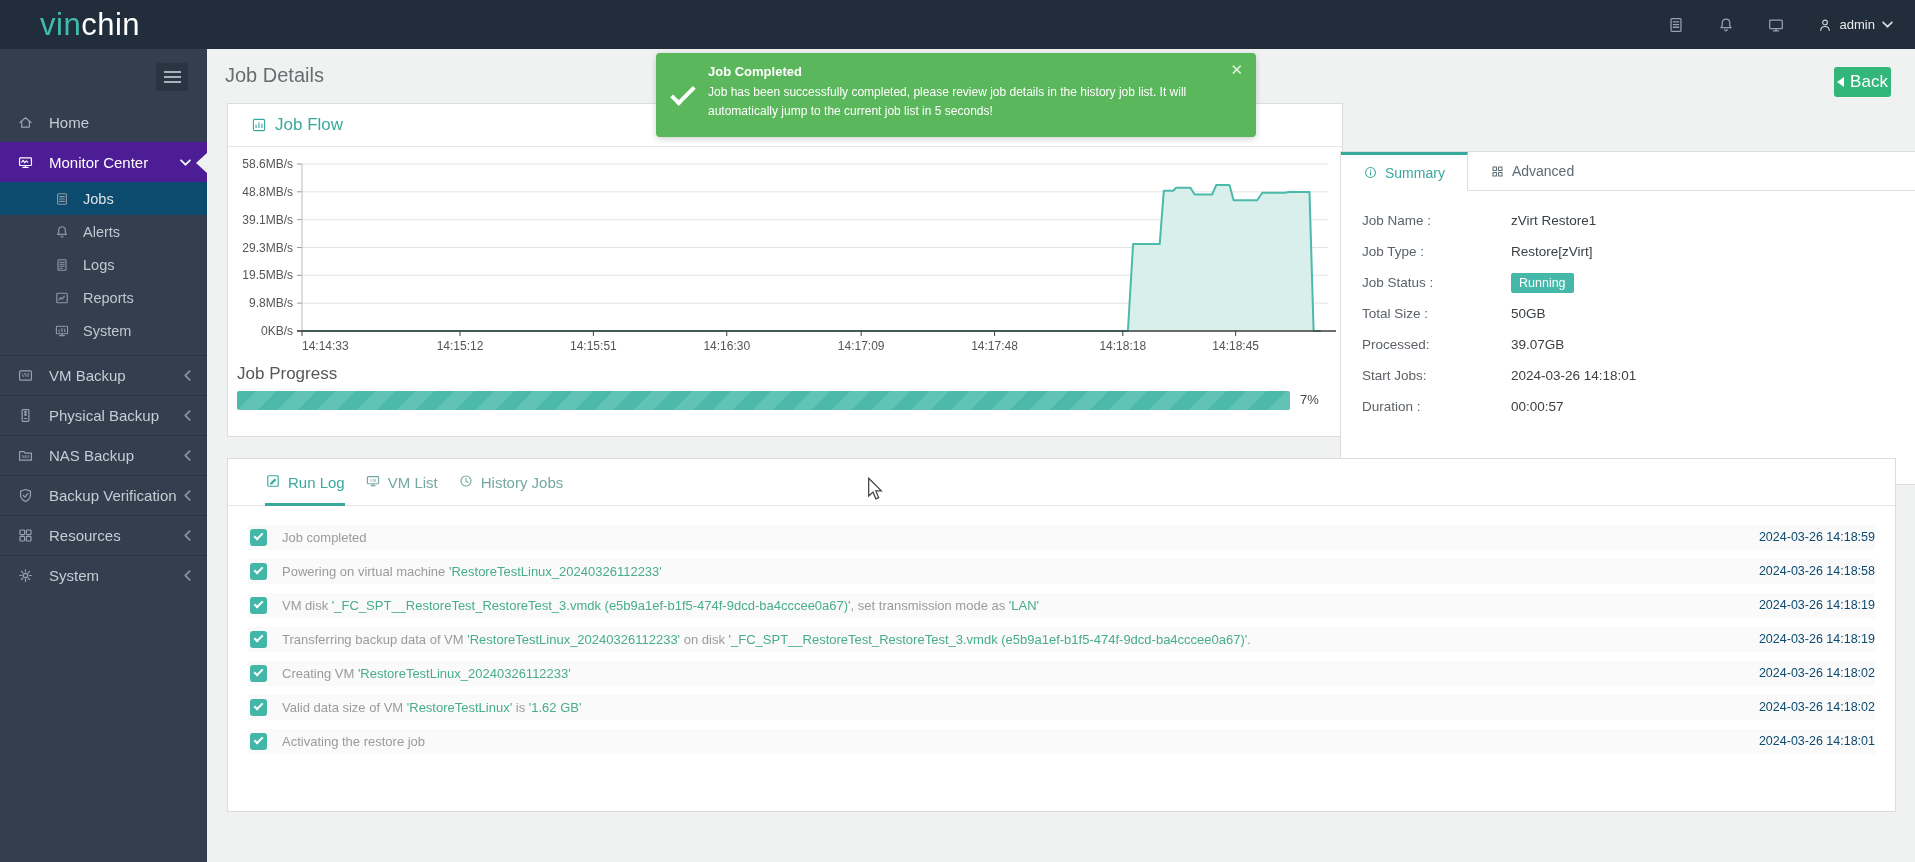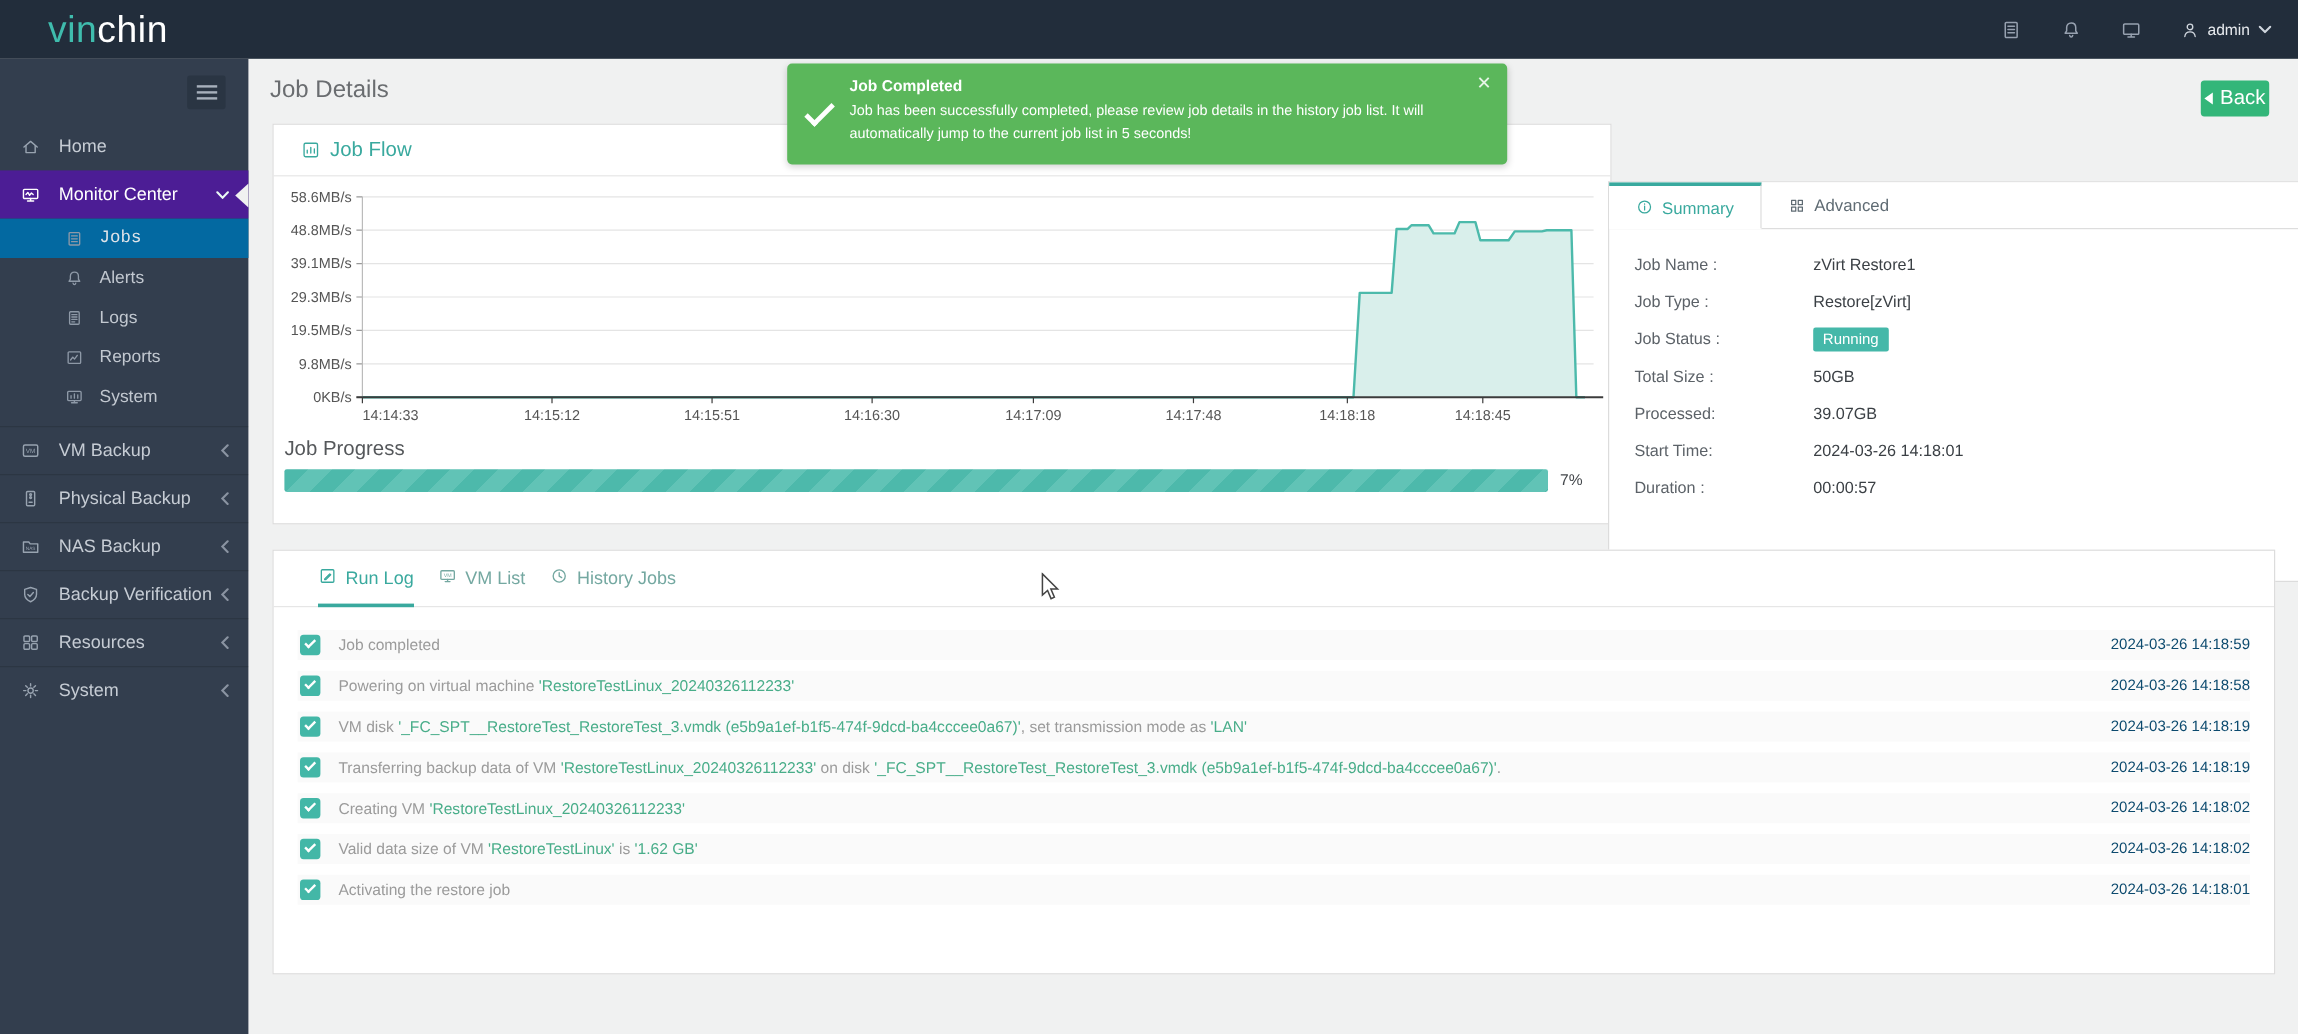--- a/index.html
+++ b/index.html
@@ -22,21 +22,21 @@
   .hamburger i { display:block; width:17px; height:2px; background:#a7b0bc; }
   #side-menu { position:absolute; top:53px; left:0; right:0; }
   .side-item { height:40px; display:flex; align-items:center; padding:0 16px 0 17px; color:#c6ccd4; font-size:15px;
     position:relative; border-top:1px solid rgba(0,0,0,.13); cursor:pointer; }
   .side-item:first-child { border-top:none; }
   .side-item .s-icon { width:20px; margin-right:12px; display:flex; align-items:center; color:#98a3b0; }
   .side-item.active { background:#4c1d95; color:#fff; border-top-color:transparent; }
   .side-item.active .s-icon { color:#fff; }
   .side-sub { height:33px; display:flex; align-items:center; padding-left:54px; color:#c2c8d0; font-size:14.5px; cursor:pointer; }
   .side-sub .s-icon { width:18px; margin-right:11px; display:flex; align-items:center; color:#8e99a7; }
-  .side-sub.selected { background:#0369a1; color:#dfe3e8;font-family:Liberation Mono, monospace; }
+  .side-sub.selected { background:#0c4a6e; color:#dfe3e8; }
   .side-sub.last-sub { margin-bottom:8px; }
   .chev { margin-left:auto; display:flex; align-items:center; color:#8a93a1; }
   .side-item.active .chev { color:#eafaf5; }
   .active-arrow { position:absolute; right:0; top:50%; margin-top:-10px; width:0; height:0;
     border-top:10px solid transparent; border-bottom:10px solid transparent; border-right:11px solid #f0f1f1; }
 
   
   .page-title { position:absolute; left:225px; top:64px; font-size:20px; color:#6a6d70; z-index:5; }
   .back-btn { position:absolute; left:1834px; top:67px; width:57px; height:30px; background:#33b679; border-radius:3px;
     color:#fff; font-size:17px; display:flex; align-items:center; justify-content:center; gap:6px; cursor:pointer; z-index:5; }
@@ -409,21 +409,21 @@
       </div>
       <div class="sum-row">
         <span class="sum-label">Total Size :</span>
         <span class="sum-value">50GB</span>
       </div>
       <div class="sum-row">
         <span class="sum-label">Processed:</span>
         <span class="sum-value">39.07GB</span>
       </div>
       <div class="sum-row">
-        <span class="sum-label">Start Time:</span>
+        <span class="sum-label">Start Jobs:</span>
         <span class="sum-value">2024-03-26 14:18:01</span>
       </div>
       <div class="sum-row">
         <span class="sum-label">Duration :</span>
         <span class="sum-value">00:00:57</span>
       </div>
     </div>
 </div>
 
 <div class="panel" id="runlog-panel">

